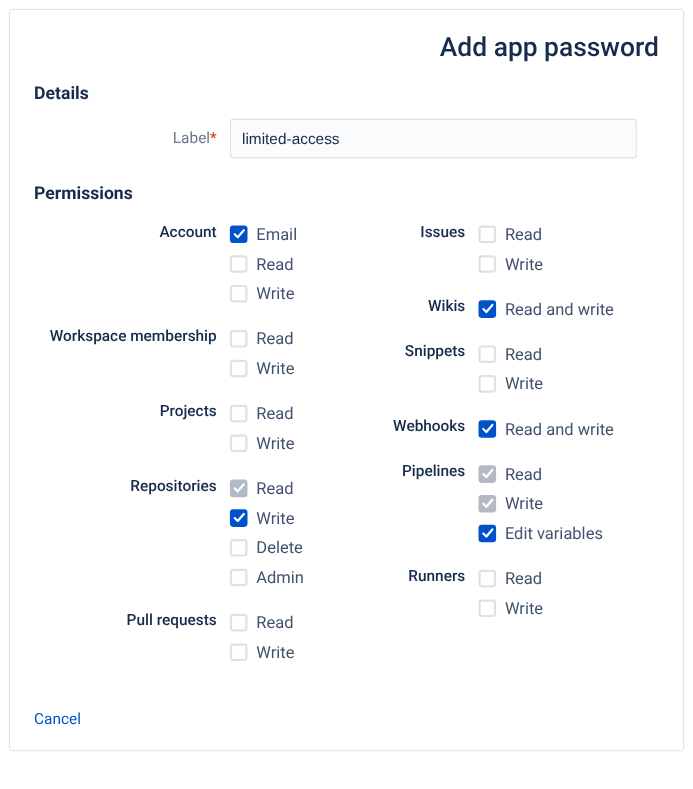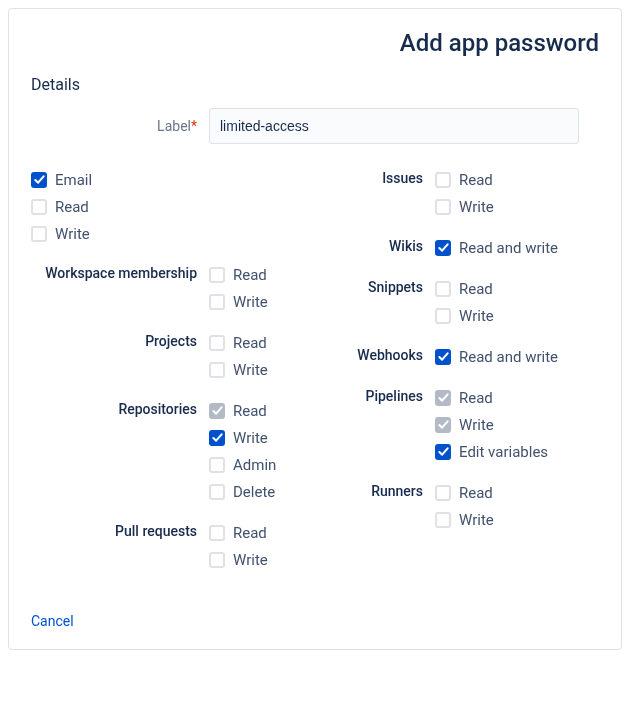--- a/index.html
+++ b/index.html
@@ -18,21 +18,21 @@
   }
   h1 {
     font-size: 24px;
     font-weight: 500;
     margin: 6px 0 18px 0;
     color: #172B4D;
     text-align: right;
   }
   .section-title {
     font-size: 16px;
-    font-weight: 400;
+    font-weight: 700;
     margin: 10px 0 14px 0;
     color: #172B4D;
   }
   .field-row {
     display: flex;
     align-items: center;
     margin-bottom: 22px;
   }
   .field-label-col {
     width: 178px;
@@ -142,24 +142,26 @@
 
   <div class="section-title">Details</div>
 
   <div class="field-row">
     <div class="field-label-col">
       <span>Label</span><span class="req">*</span>
     </div>
     <input class="text-input" type="text" value="limited-access" style="">
   </div>
 
+  <div class="section-title">Permissions</div>
 
   <div class="perm-grid">
     <div class="perm-col" id="perm-left">
         <div class="perm-group">
+          <div class="perm-label">Account</div>
           <div class="perm-options">
             <div class="cb-row">
               <span class="cb checked">
                 <svg viewBox="0 0 12 12">
                   <path d="M1.5 6.5 L4.5 9.5 L10.5 2.5" stroke="#fff" stroke-width="2.2" fill="none" stroke-linecap="round" stroke-linejoin="round"></path>
                 </svg>
               </span>
               <span class="cb-label">Email</span>
             </div>
             <div class="cb-row">
@@ -212,25 +214,25 @@
             <div class="cb-row">
               <span class="cb checked">
                 <svg viewBox="0 0 12 12">
                   <path d="M1.5 6.5 L4.5 9.5 L10.5 2.5" stroke="#fff" stroke-width="2.2" fill="none" stroke-linecap="round" stroke-linejoin="round"></path>
                 </svg>
               </span>
               <span class="cb-label">Write</span>
             </div>
             <div class="cb-row">
               <span class="cb"></span>
+              <span class="cb-label">Delete</span>
+            </div>
+            <div class="cb-row">
+              <span class="cb"></span>
               <span class="cb-label">Admin</span>
-            </div>
-            <div class="cb-row">
-              <span class="cb"></span>
-              <span class="cb-label">Delete</span>
             </div>
           </div>
         </div>
         <div class="perm-group">
           <div class="perm-label">Pull requests</div>
           <div class="perm-options">
             <div class="cb-row">
               <span class="cb"></span>
               <span class="cb-label">Read</span>
             </div>

